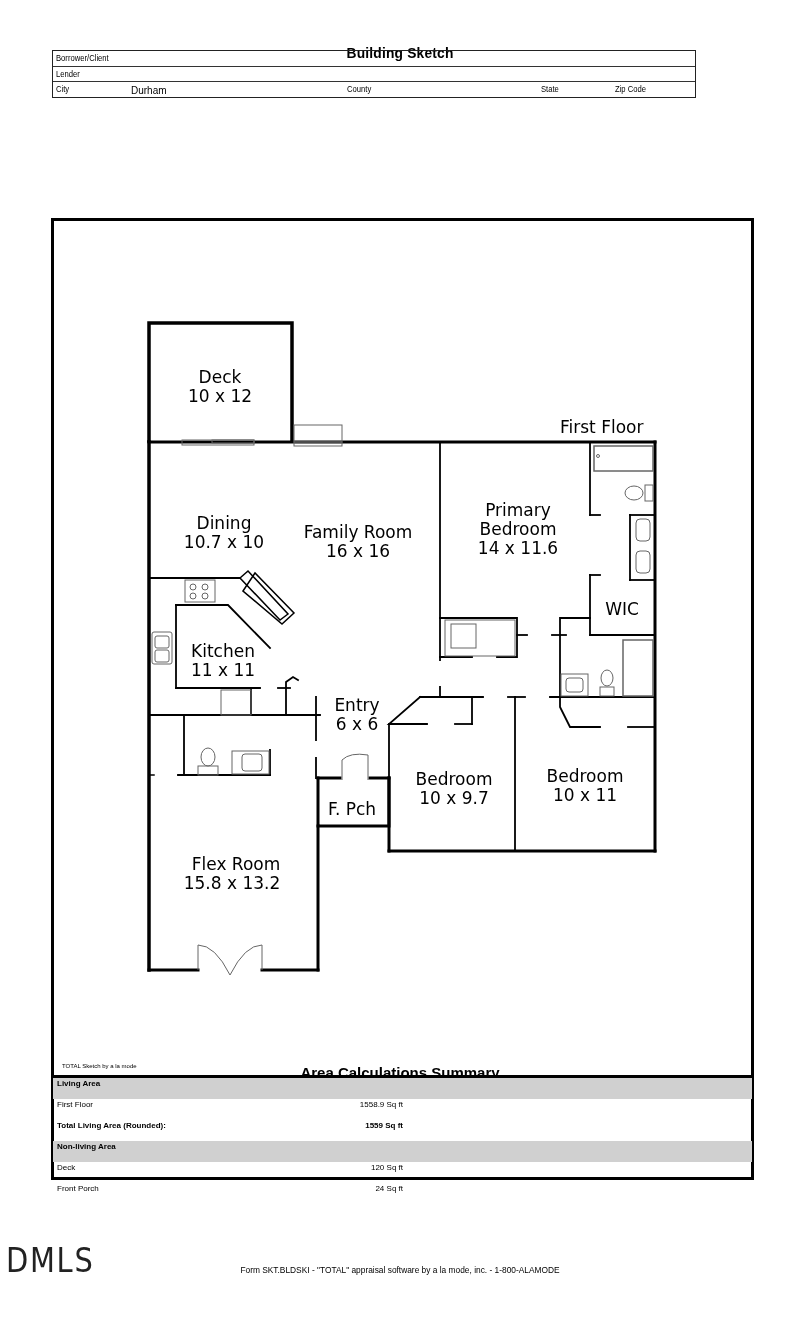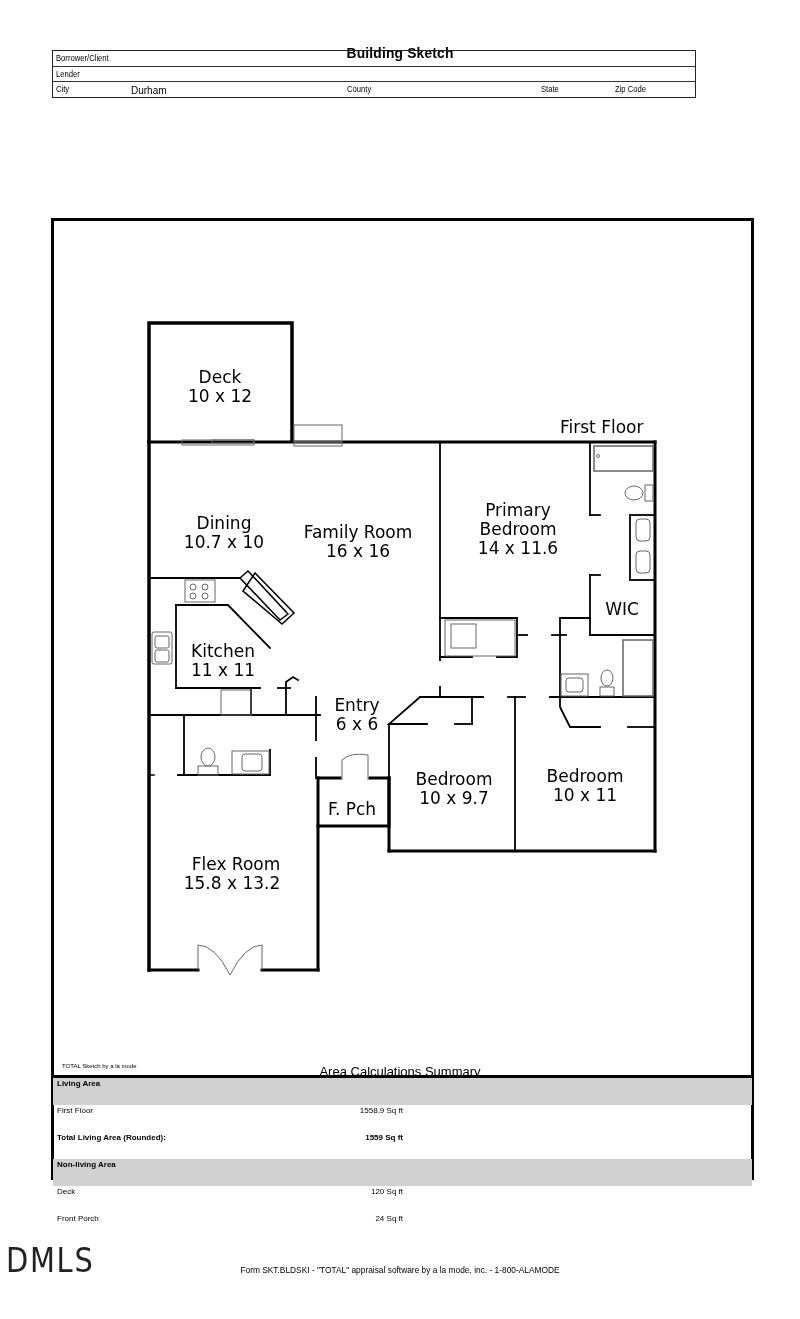--- a/index.html
+++ b/index.html
@@ -8,23 +8,23 @@
   .hdr { position:absolute; left:52px; top:50px; width:644px; border:1.5px solid #222; box-sizing:border-box; }
   .hdr-row { height:14.5px; border-bottom:1px solid #333; position:relative; font-size:9px; line-height:14px; }
   .hdr-row:last-child { border-bottom:none; }
   .lbl { position:absolute; left:3px; top:0; font-size:9px; transform:scaleX(0.85); transform-origin:left; }
   .val { position:absolute; font-size:10px; top:2px; }
   .frame { position:absolute; left:51px; top:218px; width:703px; height:962px; border:3.5px solid #000; box-sizing:border-box; }
   svg.plan { position:absolute; left:0; top:0; }
   .room-label { position:absolute; text-align:center; font-family:"DejaVu Sans", sans-serif; font-size:17px; line-height:19px; transform:translateX(-50%); white-space:nowrap; }
   .floor-label { position:absolute; font-family:"DejaVu Sans", sans-serif; font-size:17px; }
   .credit { position:absolute; left:62px; top:1063px; font-size:6px; }
-  .area-title { position:absolute; left:0; width:800px; top:1064px; text-align:center; font-size:13px; font-weight:normal; }
+  .area-title { position:absolute; left:0; width:800px; top:1064px; text-align:center; font-size:15px; font-weight:bold; }
   .area { position:absolute; left:53px; top:1075px; width:699px; border-top:3px solid #000; }
-  .area-row { height:27px; font-size:8px; line-height:11px; position:relative; padding-left:4px; }
+  .area-row { height:21px; font-size:8px; line-height:11px; position:relative; padding-left:4px; }
   .area-row.section { background:#d0d0d0; font-weight:bold; }
   .area-row .amt { position:absolute; left:290px; width:60px; text-align:right; }
   .area-row.bold { font-weight:bold; }
   .logo { position:absolute; left:6px; top:1240px; font-family:"DejaVu Sans", sans-serif; font-weight:200; font-size:34px; letter-spacing:2px; color:#222; transform:scaleX(0.85); transform-origin:left; -webkit-text-stroke:0; font-weight:normal; }
   .footer { position:absolute; left:0; width:800px; top:1264px; text-align:center; font-size:9.5px; transform:scaleX(0.88); }
 </style>
 </head>
 <body>
 
 <div class="title">Building Sketch</div>

